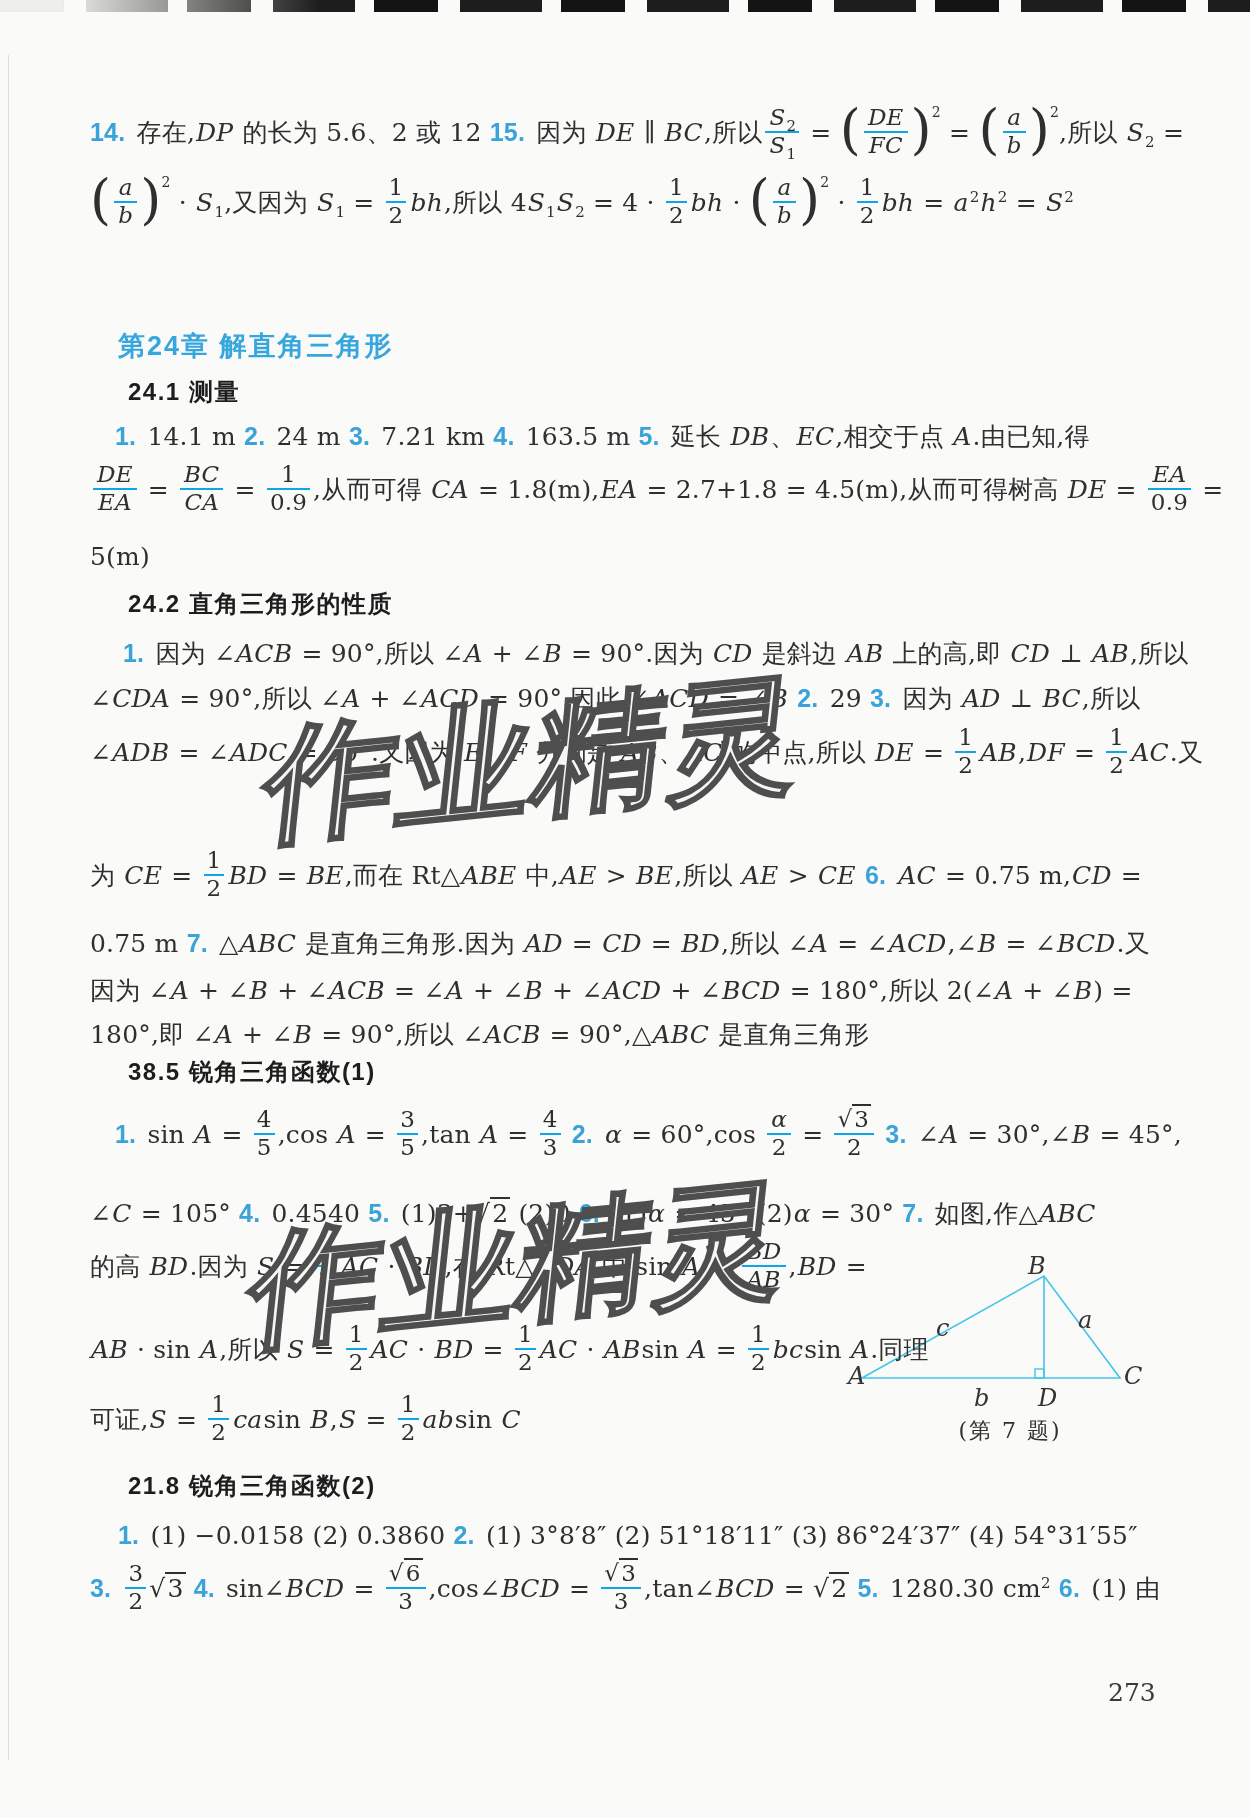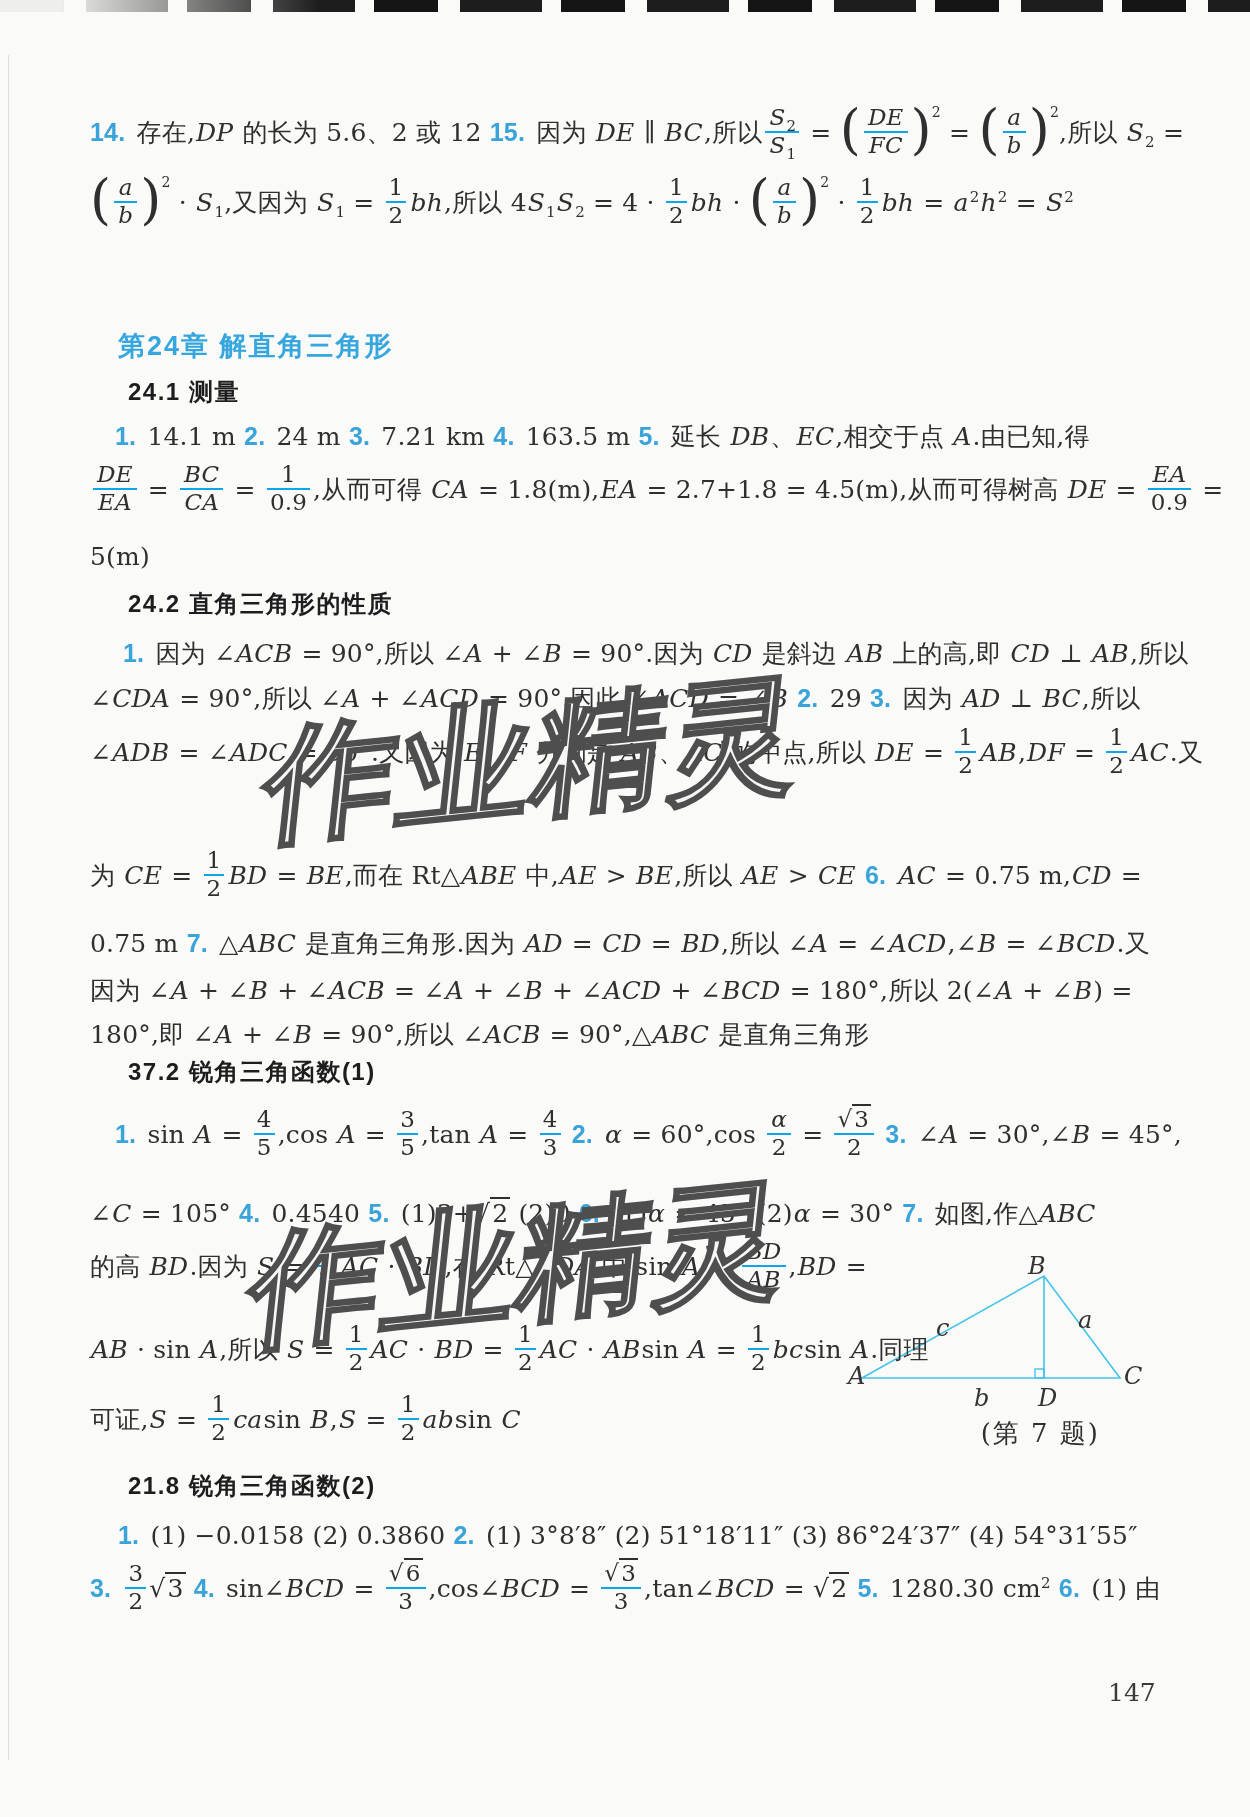--- a/index.html
+++ b/index.html
@@ -27,22 +27,22 @@
              color:#36a6de;letter-spacing:2px;z-index:2;}
   .h-sec{position:absolute;font:bold 24px "Liberation Sans","DejaVu Sans",sans-serif;
          color:#1d1d1d;letter-spacing:1.5px;z-index:2;}
   .wm{position:absolute;font:bold 130px "Liberation Sans","DejaVu Sans",sans-serif;
       color:rgba(253,253,252,.96);-webkit-text-stroke:2.5px #4e4e4e;
       text-shadow:0 0 1px #5a5a5a;letter-spacing:2px;white-space:nowrap;
       transform:skewX(-12deg) rotate(-6deg);transform-origin:left center;z-index:5;}
   .figure{position:absolute;left:850px;top:1258px;width:320px;height:205px;z-index:1;}
   .figure svg{position:absolute;left:0;top:14px;overflow:visible;}
   .flabel{position:absolute;font-style:italic;font-size:24px;color:#333;}
-  .fcaption{position:absolute;left:70px;top:158px;width:180px;text-align:right;
-            font-size:26px;color:#2f2f2f;letter-spacing:2px;}
+  .fcaption{position:absolute;left:70px;top:158px;width:180px;text-align:center;
+            font-size:22px;color:#2f2f2f;letter-spacing:2px;}
   .pageno{position:absolute;left:1108px;top:1678px;font-size:25px;color:#3a3a3a;z-index:2;}
 </style>
 </head>
 <body>
 
 <div class="page">
   <div class="top-strip"></div>
   <div class="left-edge"></div>
 
   <div class="line" style="left:90px;top:108px;"><span class="pn">14.</span> 存在,<i>DP</i> 的长为 5.6、2 或 12  <span class="pn">15.</span> 因为 <i>DE</i> ∥ <i>BC</i>,所以<span class="fr"><span class="fn"><i>S</i><sub>2</sub></span><span class="fd"><i>S</i><sub>1</sub></span></span> = <span class="bp">(</span><span class="fr"><span class="fn"><i>DE</i></span><span class="fd"><i>FC</i></span></span><span class="bp">)</span><sup class="hi">2</sup> = <span class="bp">(</span><span class="fr"><span class="fn"><i>a</i></span><span class="fd"><i>b</i></span></span><span class="bp">)</span><sup class="hi">2</sup>,所以 <i>S</i><sub>2</sub> =</div>
@@ -57,21 +57,21 @@
 
   <div class="h-sec" style="left:128px;top:588px;">24.2  直角三角形的性质</div>
   <div class="line" style="left:123px;top:631px;"><span class="pn">1.</span> 因为 ∠<i>ACB</i> = 90°,所以 ∠<i>A</i> + ∠<i>B</i> = 90°.因为 <i>CD</i> 是斜边 <i>AB</i> 上的高,即 <i>CD</i> ⊥ <i>AB</i>,所以</div>
   <div class="line" style="left:90px;top:676px;">∠<i>CDA</i> = 90°,所以 ∠<i>A</i> + ∠<i>ACD</i> = 90°.因此 ∠<i>ACD</i> = ∠<i>B</i>  <span class="pn">2.</span> 29  <span class="pn">3.</span> 因为 <i>AD</i> ⊥ <i>BC</i>,所以</div>
   <div class="line" style="left:90px;top:728px;">∠<i>ADB</i> = ∠<i>ADC</i> = 90°.又因为 <i>E</i>、<i>F</i> 分别是 <i>AB</i>、<i>AC</i> 的中点,所以 <i>DE</i> = <span class="fr"><span class="fn">1</span><span class="fd">2</span></span><i>AB</i>,<i>DF</i> = <span class="fr"><span class="fn">1</span><span class="fd">2</span></span><i>AC</i>.又</div>
   <div class="line" style="left:90px;top:851px;">为 <i>CE</i> = <span class="fr"><span class="fn">1</span><span class="fd">2</span></span><i>BD</i> = <i>BE</i>,而在 Rt△<i>ABE</i> 中,<i>AE</i> &gt; <i>BE</i>,所以 <i>AE</i> &gt; <i>CE</i>  <span class="pn">6.</span> <i>AC</i> = 0.75 m,<i>CD</i> =</div>
   <div class="line" style="left:90px;top:921px;text-align:center;">0.75 m  <span class="pn">7.</span> △<i>ABC</i> 是直角三角形.因为 <i>AD</i> = <i>CD</i> = <i>BD</i>,所以 ∠<i>A</i> = ∠<i>ACD</i>,∠<i>B</i> = ∠<i>BCD</i>.又</div>
   <div class="line" style="left:90px;top:969px;">因为 ∠<i>A</i> + ∠<i>B</i> + ∠<i>ACB</i> = ∠<i>A</i> + ∠<i>B</i> + ∠<i>ACD</i> + ∠<i>BCD</i> = 180°,所以 2(∠<i>A</i> + ∠<i>B</i>) =</div>
   <div class="line" style="left:90px;top:1013px;">180°,即 ∠<i>A</i> + ∠<i>B</i> = 90°,所以 ∠<i>ACB</i> = 90°,△<i>ABC</i> 是直角三角形</div>
 
-  <div class="h-sec" style="left:128px;top:1056px;">37.2  锐角三角函数(1)</div>
+  <div class="h-sec" style="left:128px;top:1056px;">38.5  锐角三角函数(1)</div>
   <div class="line" style="left:115px;top:1110px;"><span class="pn">1.</span> sin <i>A</i> = <span class="fr"><span class="fn">4</span><span class="fd">5</span></span>,cos <i>A</i> = <span class="fr"><span class="fn">3</span><span class="fd">5</span></span>,tan <i>A</i> = <span class="fr"><span class="fn">4</span><span class="fd">3</span></span>  <span class="pn">2.</span> <i>α</i> = 60°,cos <span class="fr"><span class="fn"><i>α</i></span><span class="fd">2</span></span> = <span class="fr"><span class="fn">√<span class="rtb">3</span></span><span class="fd">2</span></span>  <span class="pn">3.</span> ∠<i>A</i> = 30°,∠<i>B</i> = 45°,</div>
   <div class="line" style="left:90px;top:1191px;">∠<i>C</i> = 105°  <span class="pn">4.</span> 0.4540  <span class="pn">5.</span> (1)3+<span class="rt">√<span class="rtb">2</span></span>  (2)0  <span class="pn">6.</span> (1)<i>α</i> = 45°  (2)<i>α</i> = 30°  <span class="pn">7.</span> 如图,作△<i>ABC</i></div>
   <div class="line" style="left:90px;top:1242px;">的高 <i>BD</i>.因为 <i>S</i> = <span class="fr"><span class="fn">1</span><span class="fd">2</span></span><i>AC</i> · <i>BD</i>,在 Rt△<i>BDA</i> 中,sin <i>A</i> = <span class="fr"><span class="fn"><i>BD</i></span><span class="fd"><i>AB</i></span></span>,<i>BD</i> =</div>
   <div class="line" style="left:90px;top:1325px;"><i>AB</i> · sin <i>A</i>,所以 <i>S</i> = <span class="fr"><span class="fn">1</span><span class="fd">2</span></span><i>AC</i> · <i>BD</i> = <span class="fr"><span class="fn">1</span><span class="fd">2</span></span><i>AC</i> · <i>AB</i>sin <i>A</i> = <span class="fr"><span class="fn">1</span><span class="fd">2</span></span><i>bc</i>sin <i>A</i>.同理</div>
   <div class="line" style="left:90px;top:1395px;">可证,<i>S</i> = <span class="fr"><span class="fn">1</span><span class="fd">2</span></span><i>ca</i>sin <i>B</i>,<i>S</i> = <span class="fr"><span class="fn">1</span><span class="fd">2</span></span><i>ab</i>sin <i>C</i></div>
 
   <div class="figure">
     <svg width="290" height="125" viewBox="0 0 290 125">
       <polygon points="12,106 194,4 270,106" fill="none" stroke="#45c3ea" stroke-width="1.6"></polygon>
       <line x1="194" y1="4" x2="194" y2="106" stroke="#45c3ea" stroke-width="1.6"></line>
@@ -87,14 +87,14 @@
     <div class="fcaption">(第 7 题)</div>
   </div>
 
   <div class="h-sec" style="left:128px;top:1470px;">21.8  锐角三角函数(2)</div>
   <div class="line" style="left:118px;top:1513px;"><span class="pn">1.</span> (1) −0.0158  (2) 0.3860  <span class="pn">2.</span> (1) 3°8′8″  (2) 51°18′11″  (3) 86°24′37″  (4) 54°31′55″</div>
   <div class="line" style="left:90px;top:1564px;"><span class="pn">3.</span> <span class="fr"><span class="fn">3</span><span class="fd">2</span></span><span class="rt">√<span class="rtb">3</span></span>  <span class="pn">4.</span> sin∠<i>BCD</i> = <span class="fr"><span class="fn">√<span class="rtb">6</span></span><span class="fd">3</span></span>,cos∠<i>BCD</i> = <span class="fr"><span class="fn">√<span class="rtb">3</span></span><span class="fd">3</span></span>,tan∠<i>BCD</i> = <span class="rt">√<span class="rtb">2</span></span>  <span class="pn">5.</span> 1280.30 cm<sup>2</sup>  <span class="pn">6.</span> (1) 由</div>
 
   <div class="wm" style="left:265px;top:700px;">作业精灵</div>
   <div class="wm" style="left:250px;top:1205px;">作业精灵</div>
 
-  <div class="pageno">147</div>
+  <div class="pageno">273</div>
 </div>
 
 </body></html>

